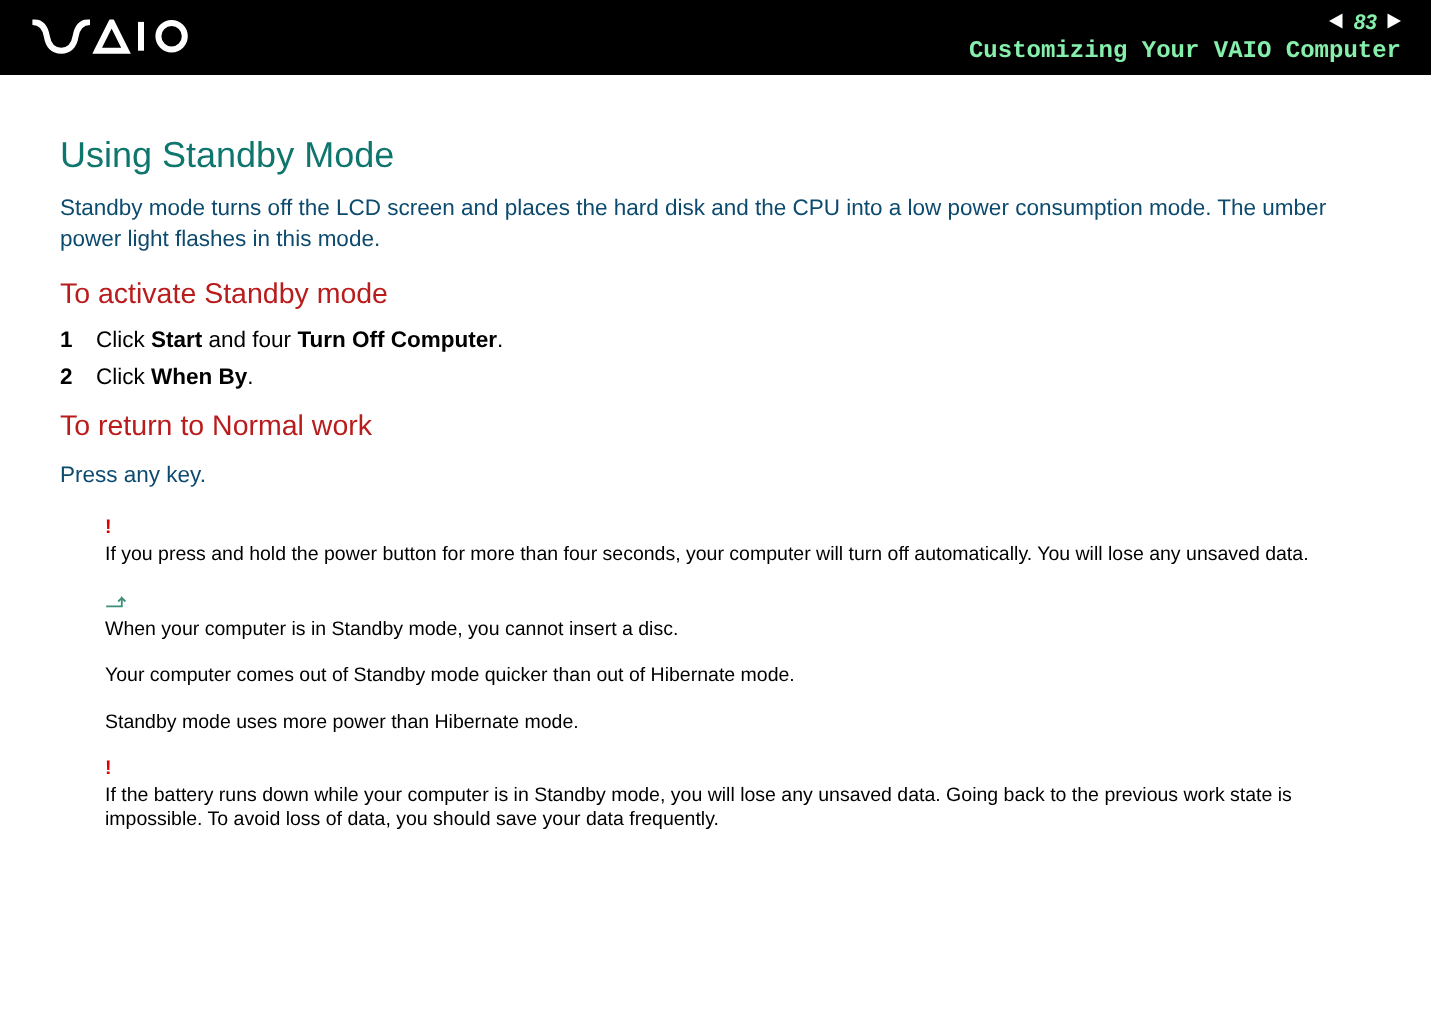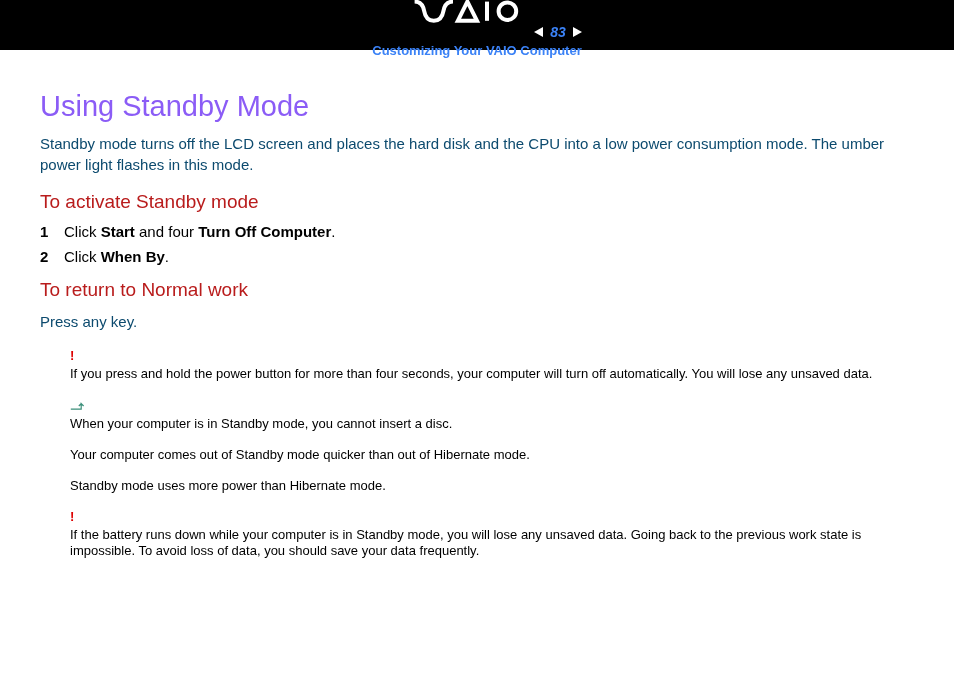--- a/index.html
+++ b/index.html
@@ -9,28 +9,27 @@
     }
     body {
       font-family: Arial, Helvetica, sans-serif;
       width: 954px;
       height: 674px;
       background: #fff;
       position: relative;
     }
     .header-bar {
       background: #000;
-      color: #3b82f6;
+      color: #86efac;
       height: 50px;
       width: 100%;
       display: flex;
       align-items: center;
       justify-content: space-between;
       padding: 0 20px 0 20px;
-      flex-direction: column;
     }
     .vaio-logo {
       display: flex;
       align-items: center;
       height: 100%;
     }
     .vaio-logo svg {
       height: 24px;
     }
     .header-right {
@@ -63,29 +62,30 @@
       border-left: 9px solid #fff;
     }
     .page-num {
       font-weight: bold;
       font-style: italic;
       font-size: 14px;
       margin: 0 3px;
     }
     .section-title {
       font-weight: bold;
-      font-size: 13px;
+      font-size: 16px;
+      font-family: Liberation Mono, monospace;
     }
     .content {
       padding: 40px 30px 20px 40px;
     }
     h1 {
-      color: #8b5cf6;
+      color: #0f766e;
       font-weight: normal;
-      font-size: 29px;
+      font-size: 24px;
       margin-bottom: 10px;
     }
     .body-text {
       font-size: 15px;
       line-height: 1.4;
       margin-bottom: 16px;
       color: #0c4a6e;
     }
     h2 {
       color: #b91c1c;

